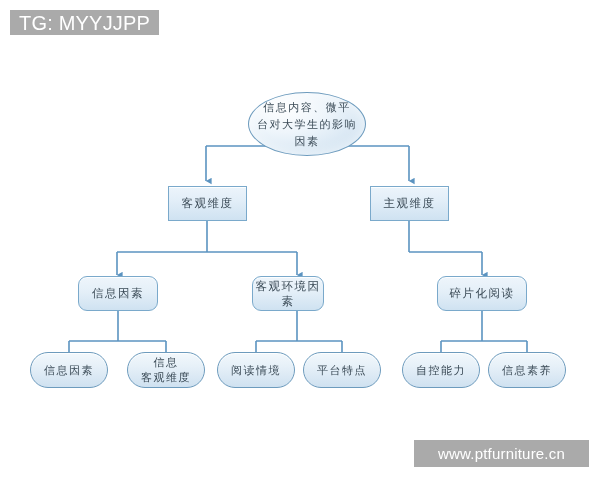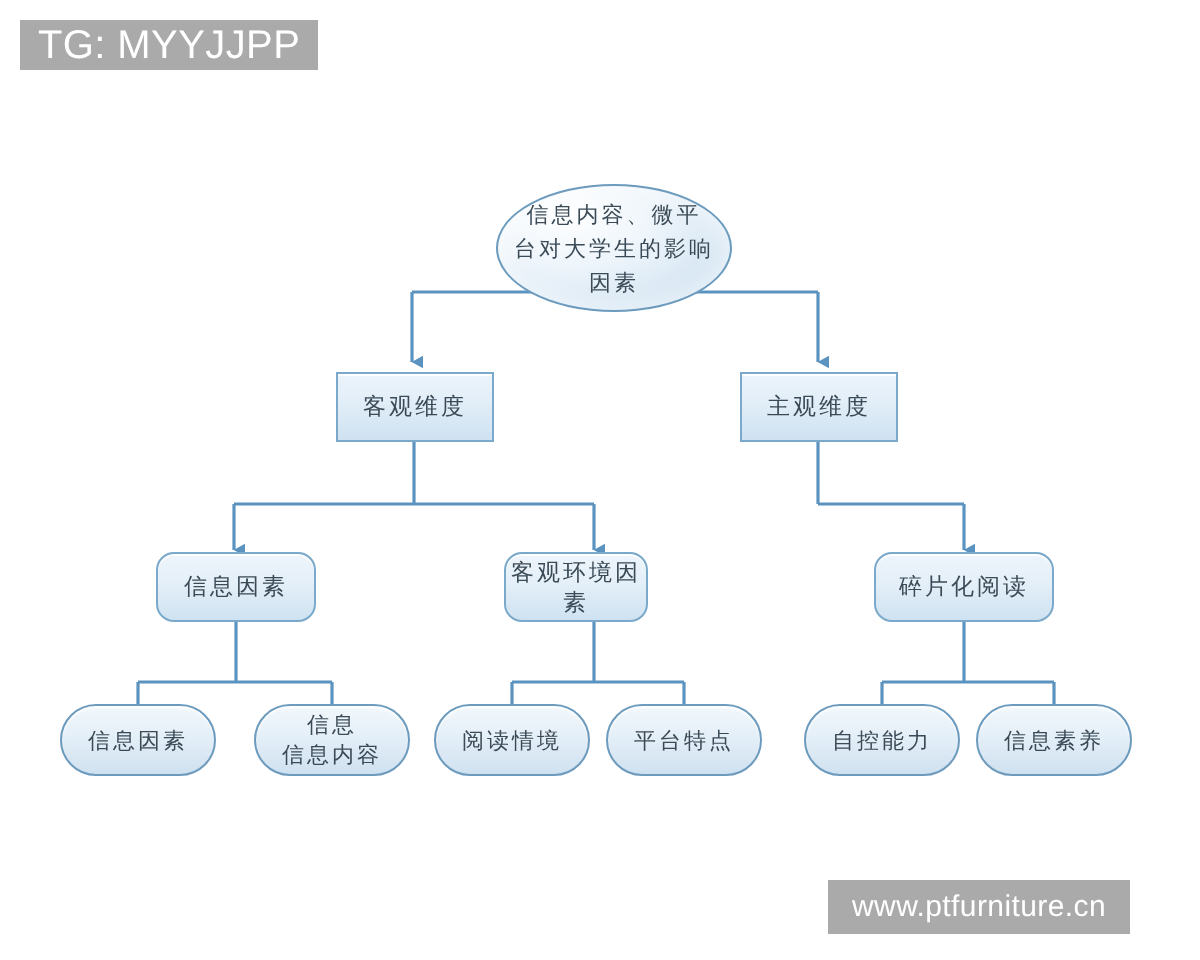--- a/index.html
+++ b/index.html
@@ -34,21 +34,21 @@
   #wm-top {
     left: 10px;
     top: 10px;
     height: 25px;
     padding: 0 9px;
   }
   #wm-bottom {
     left: 414px;
     top: 440px;
     height: 27px;
-    padding: 0 12px;
+    padding: 0 24px;
     font-size: 15px;
   }
   
   #links {
     position: absolute;
     left: 0;
     top: 0;
     width: 600px;
     height: 480px;
   }
@@ -167,21 +167,21 @@
   </div>
   <div class="node round" style="left:437px; top:276px; width:90px; height:35px;">
     <span class="node-text">碎片化阅读</span>
   </div>
 
   <div class="node capsule" style="left:30px; top:352px; width:78px; height:36px;">
     <span class="node-text">信息因素</span>
   </div>
   <div class="node capsule" style="left:127px; top:352px; width:78px; height:36px;">
     <span class="node-text">信息
-信息内容</span>
+客观维度</span>
   </div>
   <div class="node capsule" style="left:217px; top:352px; width:78px; height:36px;">
     <span class="node-text">阅读情境</span>
   </div>
   <div class="node capsule" style="left:303px; top:352px; width:78px; height:36px;align-items:center;">
     <span class="node-text">平台特点</span>
   </div>
   <div class="node capsule" style="left:402px; top:352px; width:78px; height:36px;">
     <span class="node-text">自控能力</span>
   </div>

